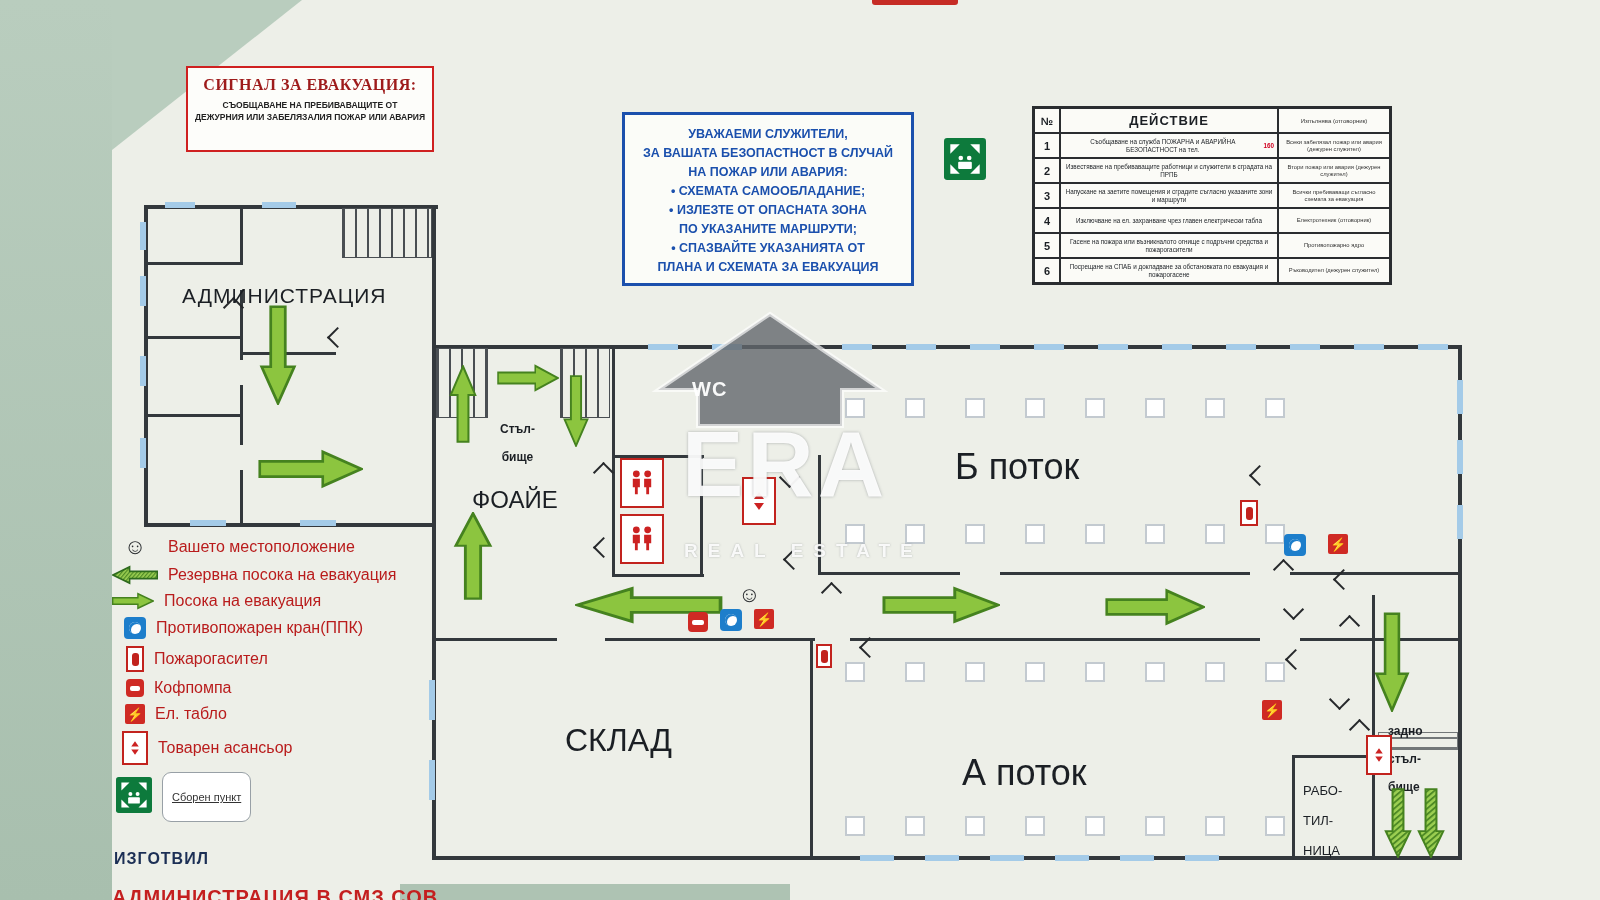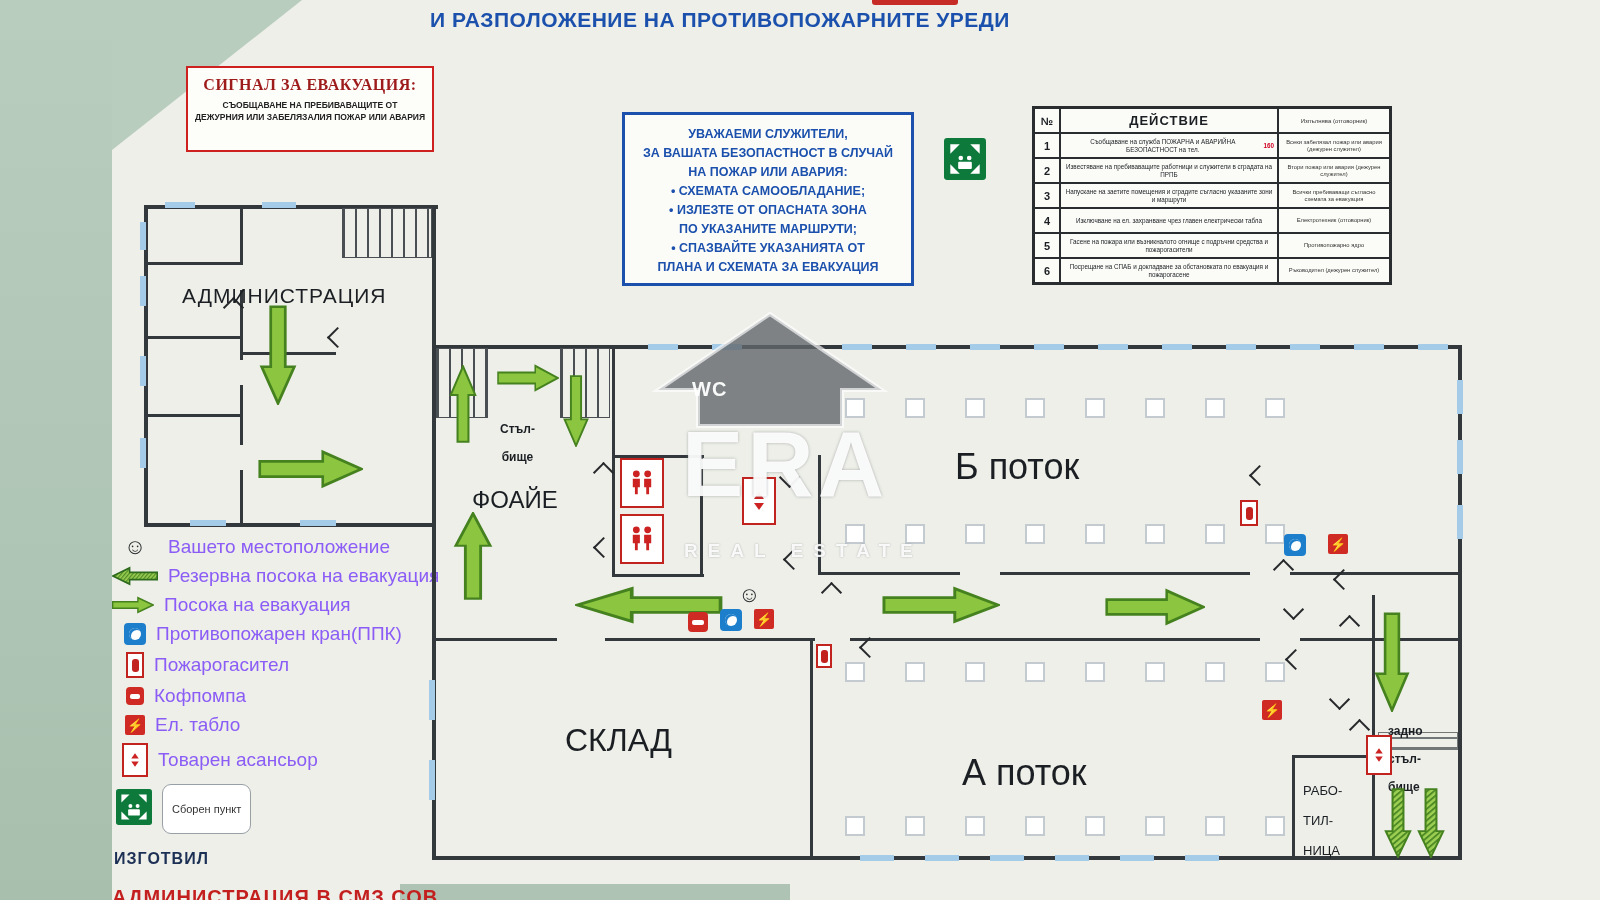--- a/index.html
+++ b/index.html
@@ -58,26 +58,26 @@
   .ic{display:flex;align-items:center;justify-content:center;box-sizing:border-box;}
   .ppk{background:#1d7ecb;border-radius:4px;}
   .ppk .c{display:block;width:58%;height:58%;border-radius:50%;background:#fff;box-shadow:inset 2px 2px 0 #1d7ecb;}
   .kof{background:#cf2a24;border-radius:4px;position:relative;}
   .kof::after{content:"";position:absolute;left:22%;right:22%;top:40%;bottom:36%;background:#fff;border-radius:2px;}
   .elt{background:#cf2a24;color:#ffd41f;font-weight:bold;border-radius:2px;}
   .ext{background:#fff;border:2px solid #c2231e;}
   .ext .b{display:block;width:7px;height:13px;background:#c2231e;border-radius:3px;}
   .lift{background:#fff;border:2px solid #c2231e;}
   .smiley{color:#2a2d30;line-height:1;}
-  .badge{border:1px solid #98a0a6;border-radius:9px;background:#fff;font-size:11px;padding:18px 9px;color:#333;}
+  .badge{border:1px solid #98a0a6;border-radius:9px;background:#fff;font-size:11px;padding:18px 9px;color:#333;text-decoration:underline;}
 
   
   .legend{left:112px;top:536px;width:340px;}
   .lrow{display:flex;align-items:center;gap:10px;margin-bottom:7px;}
-  .lrow .lab{font-size:19px;color:#8b5cf6;}
+  .lrow .lab{font-size:16px;color:#b91c1c;}
 
   .footer-by{left:114px;top:850px;font-weight:800;font-size:16px;color:#1c2f55;letter-spacing:1px;}
   .footer-red{left:112px;top:886px;font-weight:800;font-size:20px;color:#c41f1f;letter-spacing:1px;}
 
   
   .wm{pointer-events:none;z-index:40;}
   .wm-era{color:rgba(255,255,255,.92);font-weight:bold;font-size:92px;letter-spacing:4px;
           text-shadow:0 0 3px rgba(110,115,120,.55);}
   .wm-sub{color:rgba(255,255,255,.9);font-weight:bold;font-size:19px;letter-spacing:10px;
           text-shadow:0 0 2px rgba(110,115,120,.5);}
@@ -94,21 +94,20 @@
         <rect width="3" height="7" fill="#4e8a26"></rect>
     </pattern>
   </defs>
 </svg>
 
 <i class="a wall-left"></i>
 <i class="a wall-wedge"></i>
 <i class="a wall-bottom"></i>
 
 <div class="a title">
-  <div>И РАЗПОЛОЖЕНИЕ НА ПРОТИВОПОЖАРНИТЕ УРЕДИ</div>
 </div>
 <i class="a red-sliver"></i>
 
 <div class="a sigbox">
   <div class="t">СИГНАЛ ЗА ЕВАКУАЦИЯ:</div>
   <div class="s">
     <div>СЪОБЩАВАНЕ НА ПРЕБИВАВАЩИТЕ ОТ</div>
     <div>ДЕЖУРНИЯ ИЛИ ЗАБЕЛЯЗАЛИЯ ПОЖАР ИЛИ АВАРИЯ</div>
   </div>
 </div>

